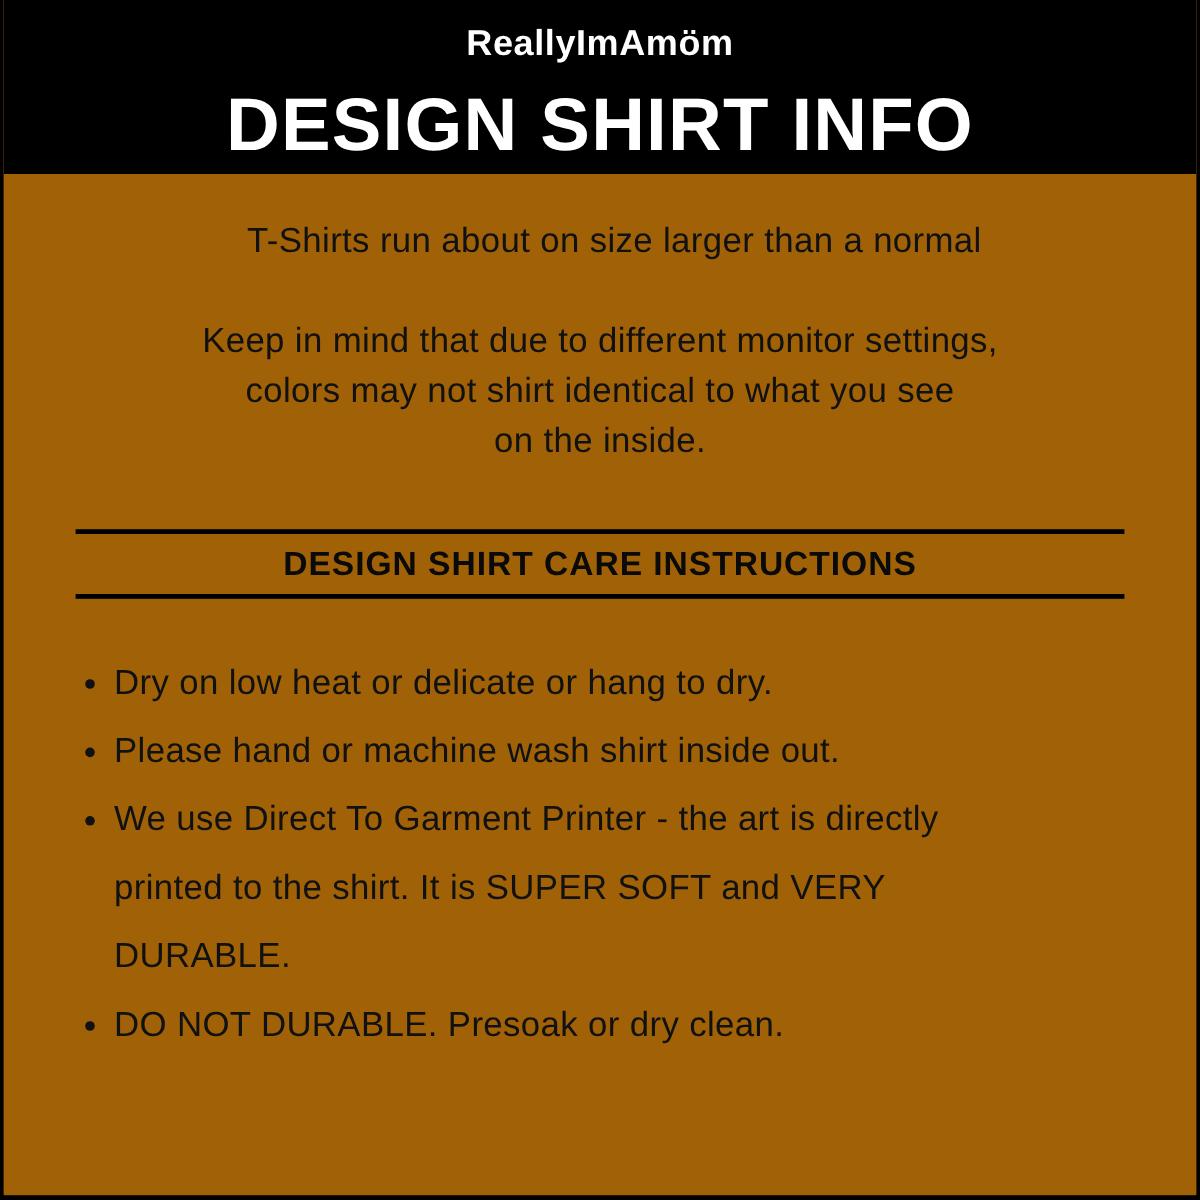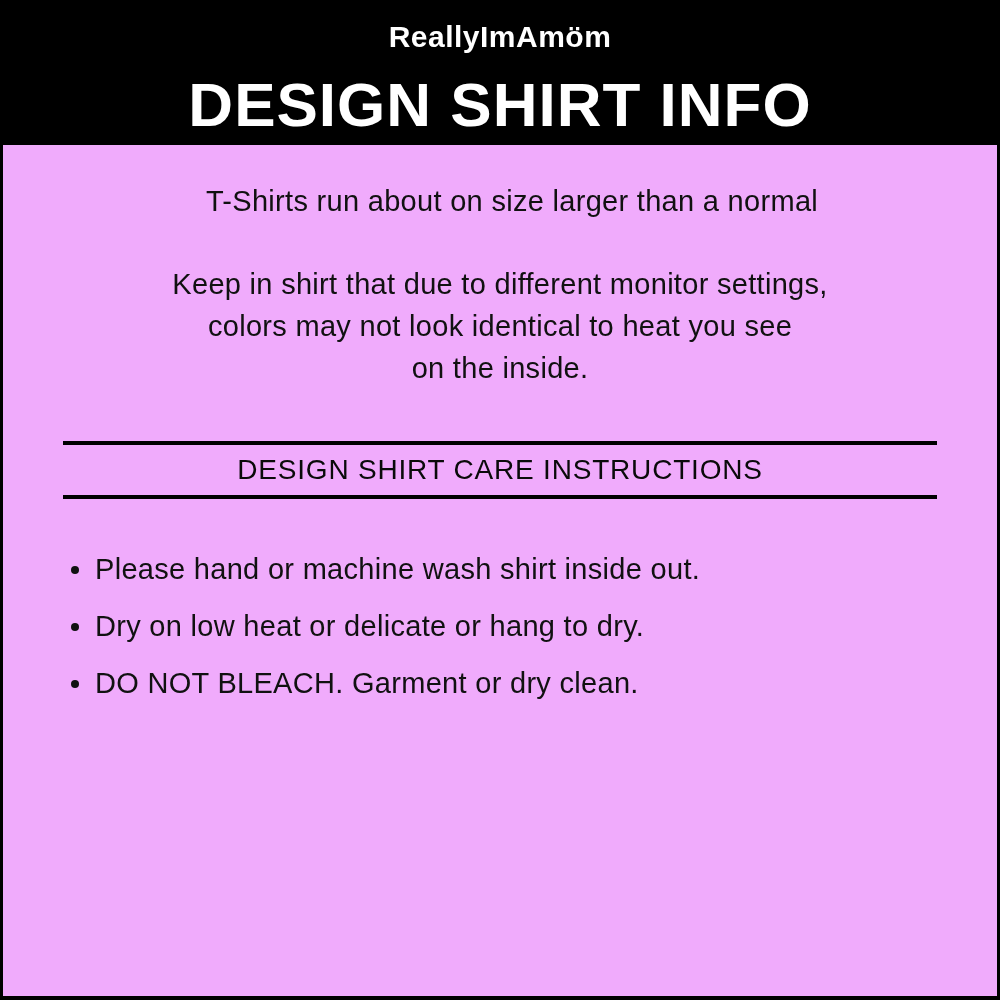--- a/index.html
+++ b/index.html
@@ -3,21 +3,21 @@
 <meta charset="utf-8">
 <style>
   * { margin: 0; padding: 0; box-sizing: border-box; }
   html, body { background: #ffffff; }
   body { font-family: "Liberation Sans", sans-serif; }
 
   .canvas {
     position: relative;
     width: 1000px;
     height: 1000px;
-    background: #f0abfc;
+    background: #a16207;
     border-left: 3px solid #000;
     border-right: 3px solid #000;
     border-bottom: 4px solid #000;
     overflow: hidden;
   }
 
   
   .hdr {
     height: 145px;
     background: #000000;
@@ -55,21 +55,21 @@
   
   .care { margin-top: 52px; }
   .rule {
     height: 4px;
     background: #000000;
     margin: 0 60px;
   }
   .care-heading {
     text-align: center;
     font-size: 28px;
-    font-weight: normal;
+    font-weight: bold;
     letter-spacing: 0.8px;
     padding: 9px 0;
     color: #0a0a0a;
   }
 
   .care-list {
     list-style: none;
     margin: 42px 60px 0 92px;
     font-size: 29px;
     letter-spacing: 0.3px;
@@ -97,40 +97,46 @@
     <h1 class="title">DESIGN SHIRT INFO</h1>
   </header>
 
   <main class="info-body">
 
     <p class="para sizing">
       <span class="ln">T-Shirts run about on size larger than a normal</span>
     </p>
 
     <p class="para monitor">
-      <span class="ln">Keep in shirt that due to different monitor settings,</span>
-      <span class="ln">colors may not look identical to heat you see</span>
+      <span class="ln">Keep in mind that due to different monitor settings,</span>
+      <span class="ln">colors may not shirt identical to what you see</span>
       <span class="ln">on the inside.</span>
     </p>
 
     <section class="care">
       <div class="rule"></div>
       <h2 class="care-heading">DESIGN SHIRT CARE INSTRUCTIONS</h2>
       <div class="rule"></div>
 
       <ul class="care-list">
         <li class="care-item">
           <span class="bullet-dot"></span>
+          <span class="ln">Dry on low heat or delicate or hang to dry.</span>
+        </li>
+        <li class="care-item">
+          <span class="bullet-dot"></span>
           <span class="ln">Please hand or machine wash shirt inside out.</span>
         </li>
         <li class="care-item">
           <span class="bullet-dot"></span>
-          <span class="ln">Dry on low heat or delicate or hang to dry.</span>
+          <span class="ln">We use Direct To Garment Printer - the art is directly</span>
+          <span class="ln">printed to the shirt. It is SUPER SOFT and VERY</span>
+          <span class="ln">DURABLE.</span>
         </li>
         <li class="care-item">
           <span class="bullet-dot"></span>
-          <span class="ln">DO NOT BLEACH. Garment or dry clean.</span>
+          <span class="ln">DO NOT DURABLE. Presoak or dry clean.</span>
         </li>
       </ul>
     </section>
 
   </main>
 </div>
 
 </body></html>

